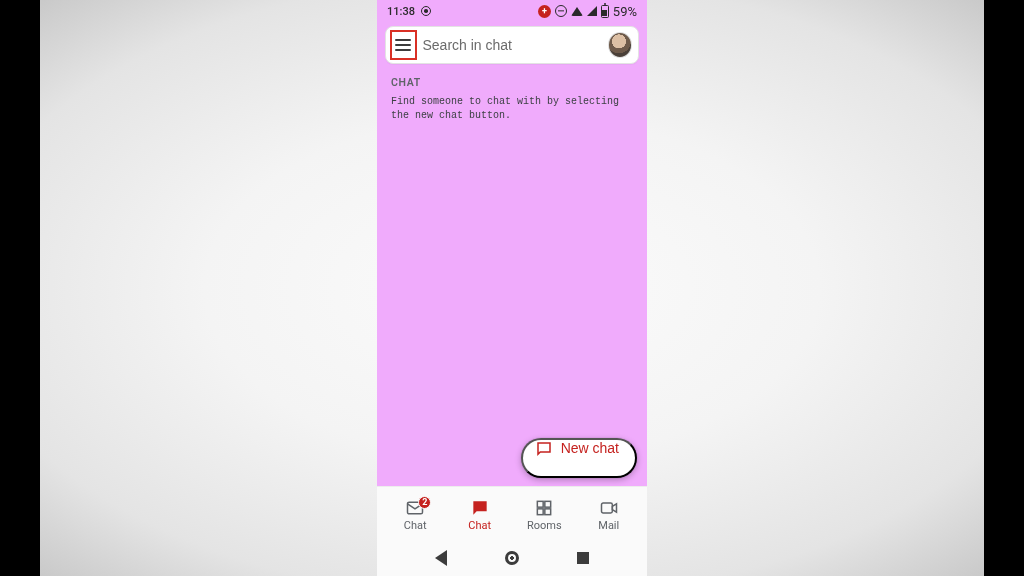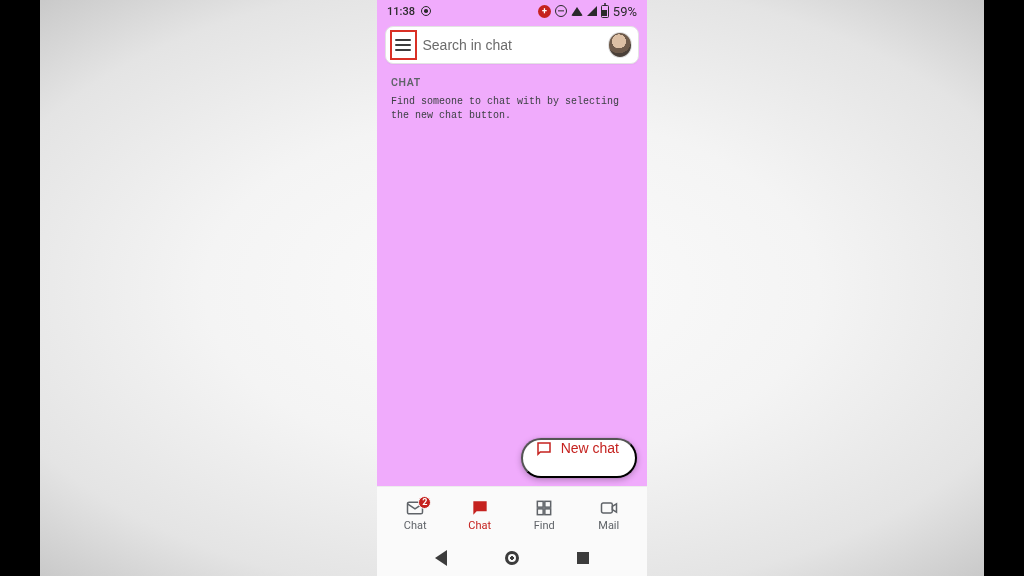--- a/index.html
+++ b/index.html
@@ -192,21 +192,21 @@
       </svg>
       <span>Chat</span>
     </div>
     <div class="navitem">
       <svg viewBox="0 0 24 24" fill="none" stroke="currentColor" stroke-width="1.8">
         <rect x="4" y="4" width="7" height="7"></rect>
           <rect x="13" y="4" width="7" height="7"></rect>
         <rect x="4" y="13" width="7" height="7"></rect>
           <rect x="13" y="13" width="7" height="7"></rect>
       </svg>
-      <span>Find</span>
+      <span>Rooms</span>
     </div>
     <div class="navitem">
       <svg viewBox="0 0 24 24" fill="none" stroke="currentColor" stroke-width="1.8">
         <rect x="3" y="6" width="13" height="12" rx="2"></rect>
           <path d="M16 10l5-3v10l-5-3z"></path>
       </svg>
       <span>Mail</span>
     </div>
   </div>
 

